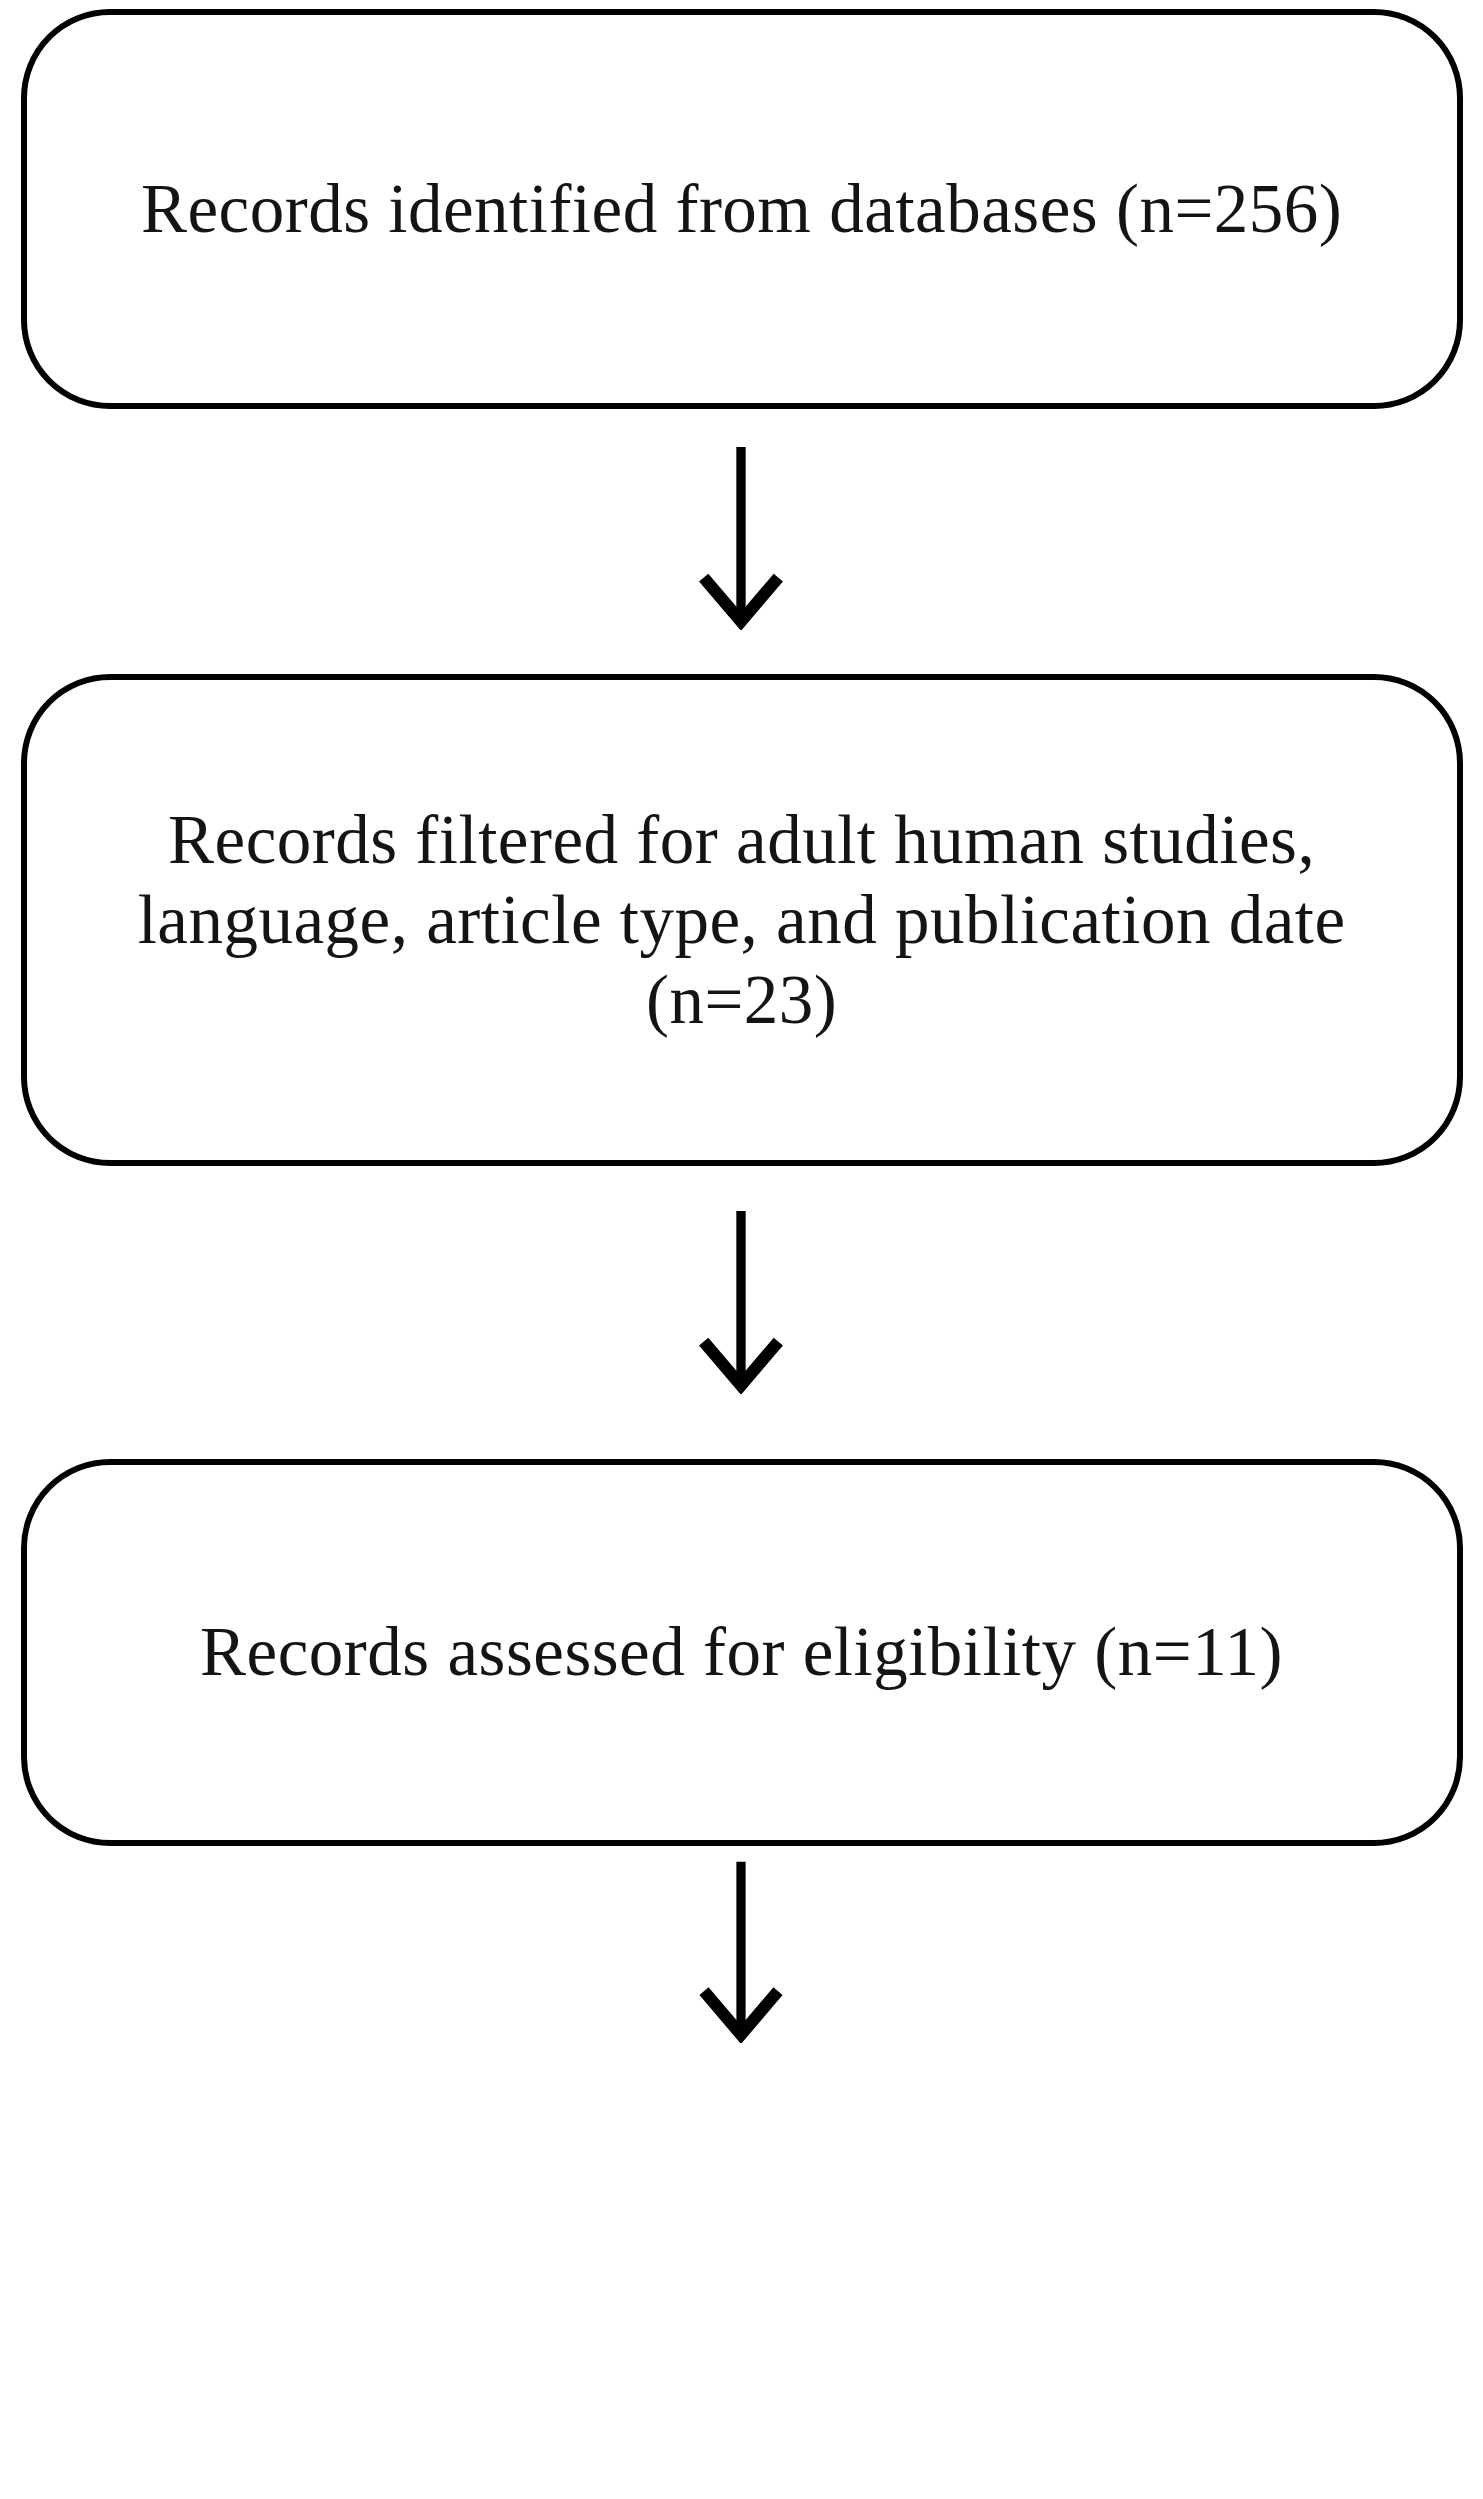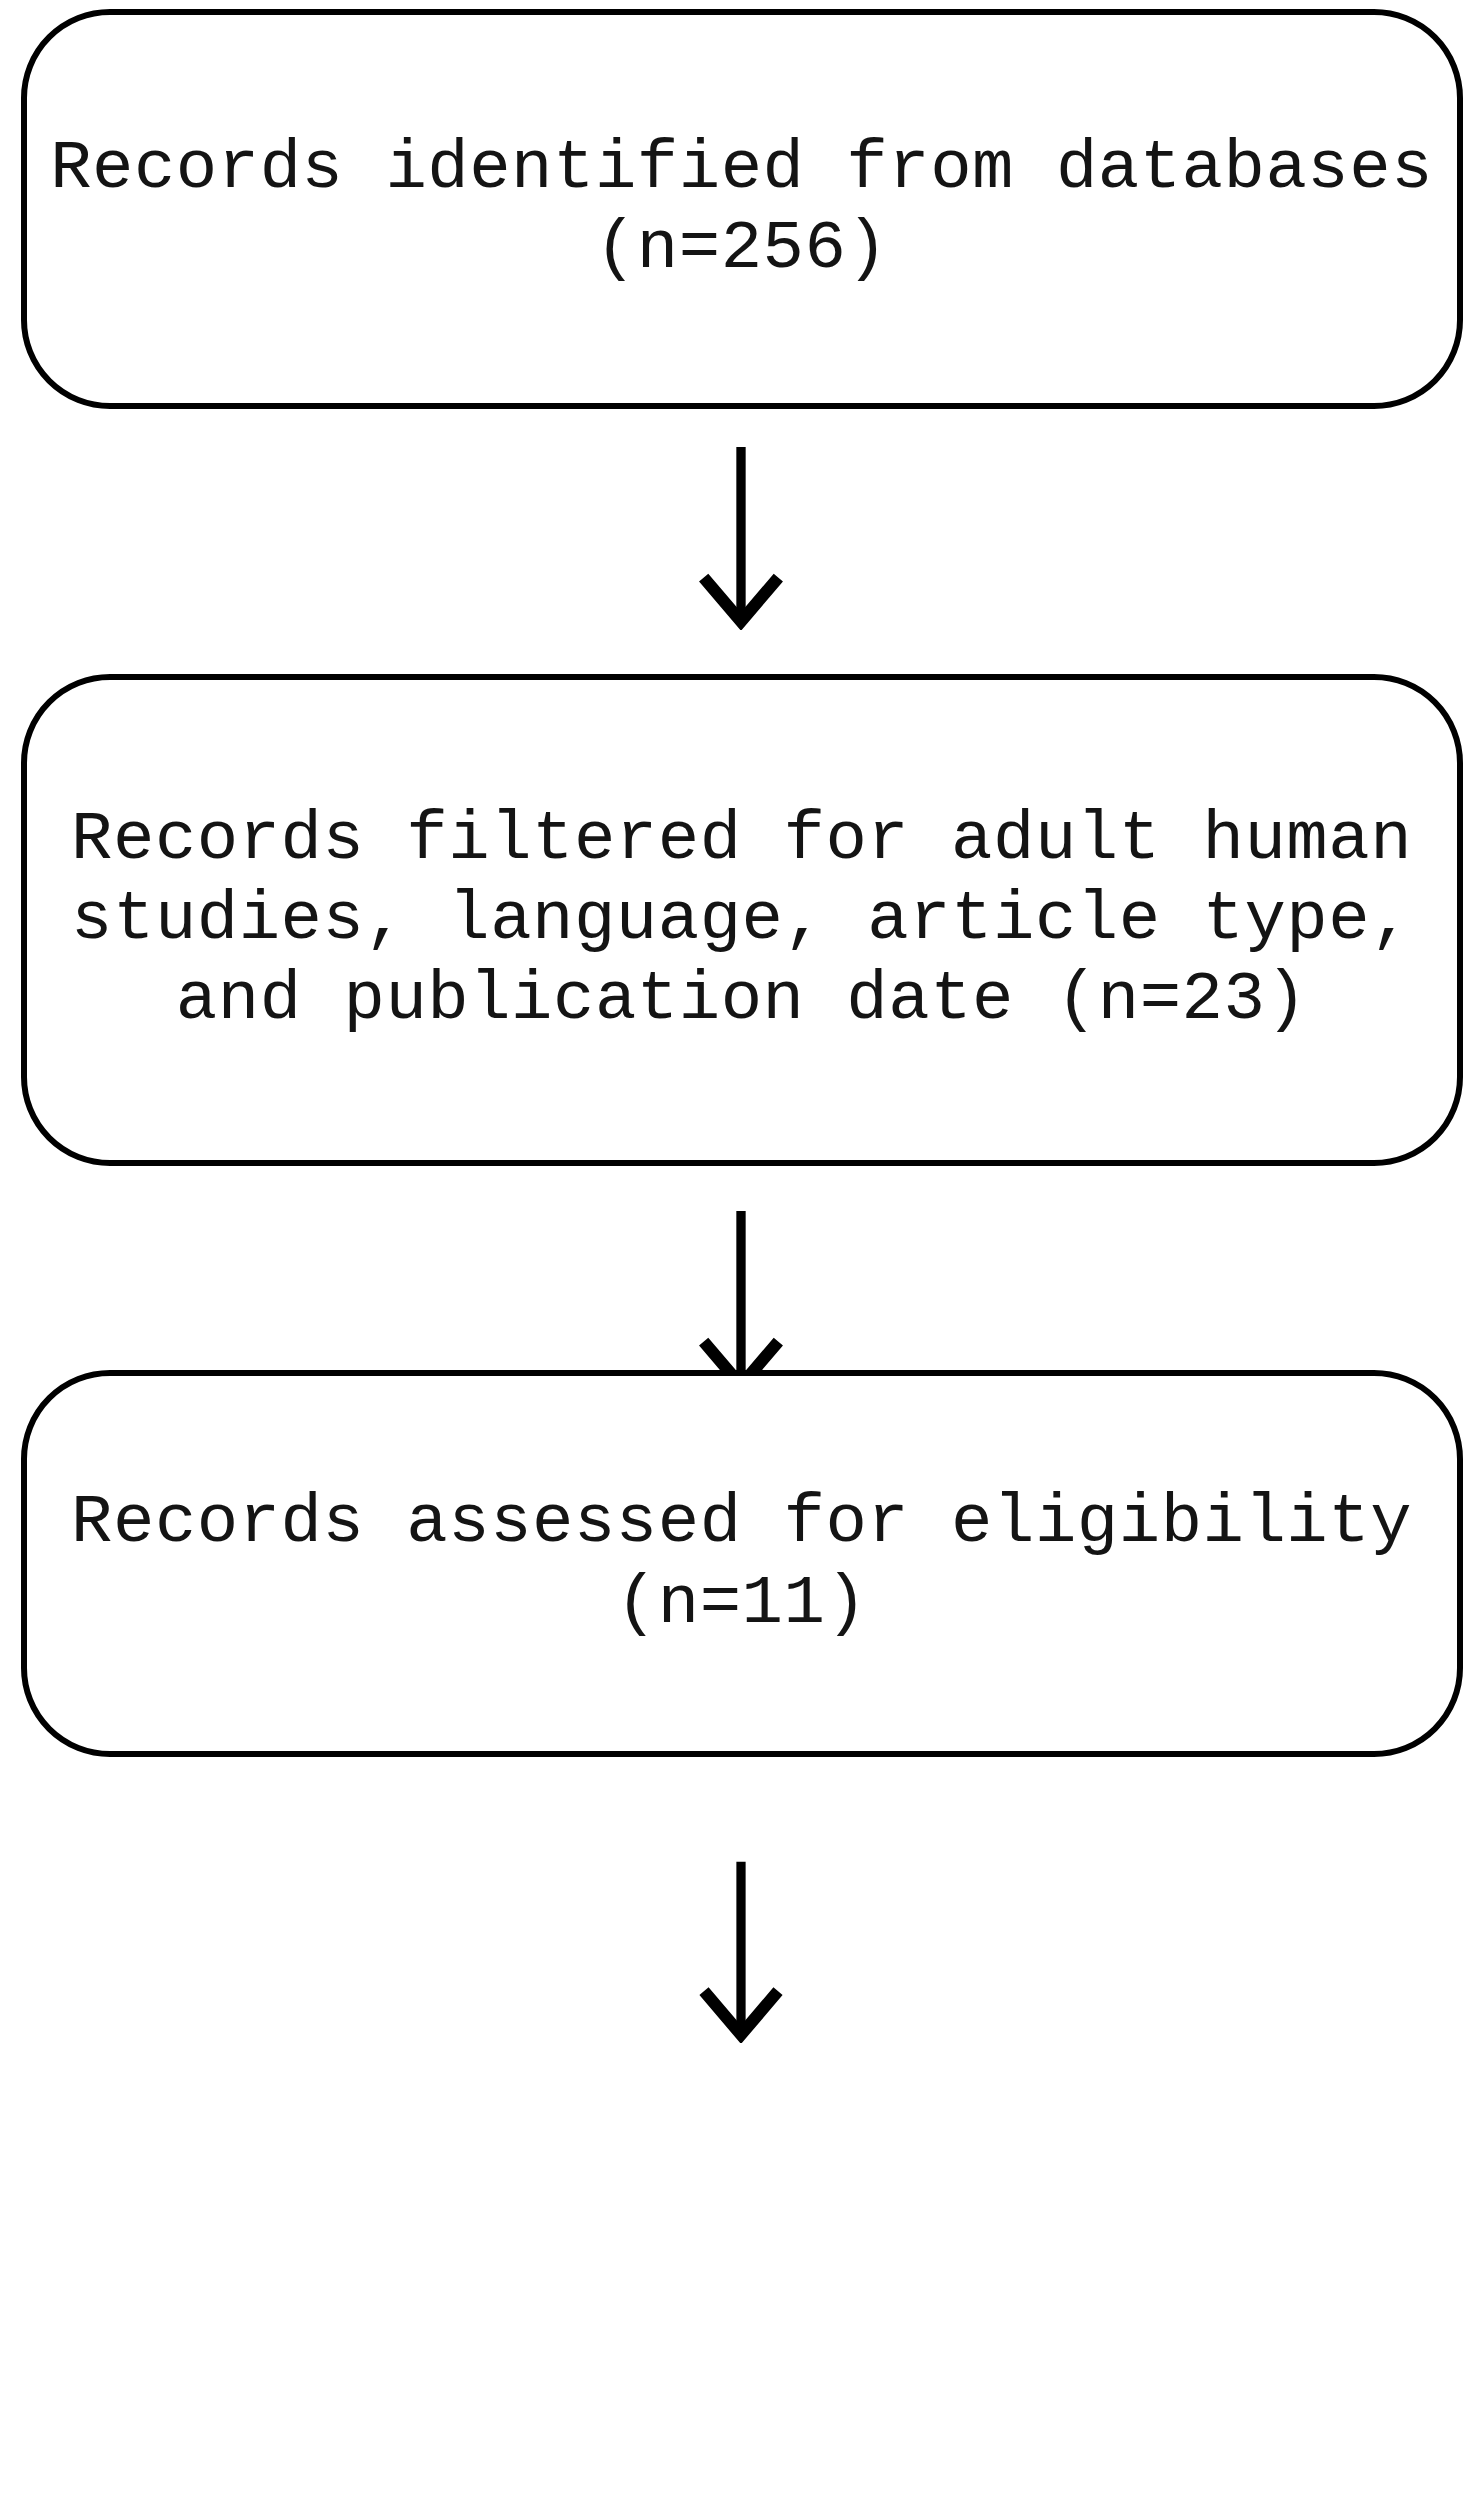--- a/index.html
+++ b/index.html
@@ -5,21 +5,21 @@
   html, body {
     margin: 0;
     padding: 0;
     background: #ffffff;
   }
   .canvas {
     position: relative;
     width: 1476px;
     height: 2500px;
     background: #ffffff;
-    font-family: Liberation Mono, monospace;
+    font-family: Liberation Serif, serif;
     overflow: hidden;
   }
   .node {
     position: absolute;
     left: 20.6px;
     width: 1442px;
     box-sizing: border-box;
     border: 6.6px solid #000000;
     border-radius: 89px;
     background: #ffffff;
@@ -28,21 +28,21 @@
     justify-content: center;
     text-align: center;
     padding: 0 19px;
     font-size: 69px;
     line-height: 1.16;
     color: #141414;
     letter-spacing: 0.5px;
   }
   #node-identified { top: 9.4px;   height: 400px; }
   #node-filtered   { top: 674px;  height: 492px; }
-  #node-assessed   { top: 1370px; height: 387px; }
+  #node-assessed   { top: 1459px; height: 387px; }
   #node-included   { top: 2078px; height: 398px; }
 
   .arrow {
     position: absolute;
     left: 685px;
     width: 112px;
   }
   #arrow-1 { top: 443px;  height: 187px; }
   #arrow-2 { top: 1207px; height: 187px; }
   #arrow-3 { top: 1858px; height: 185px; }

